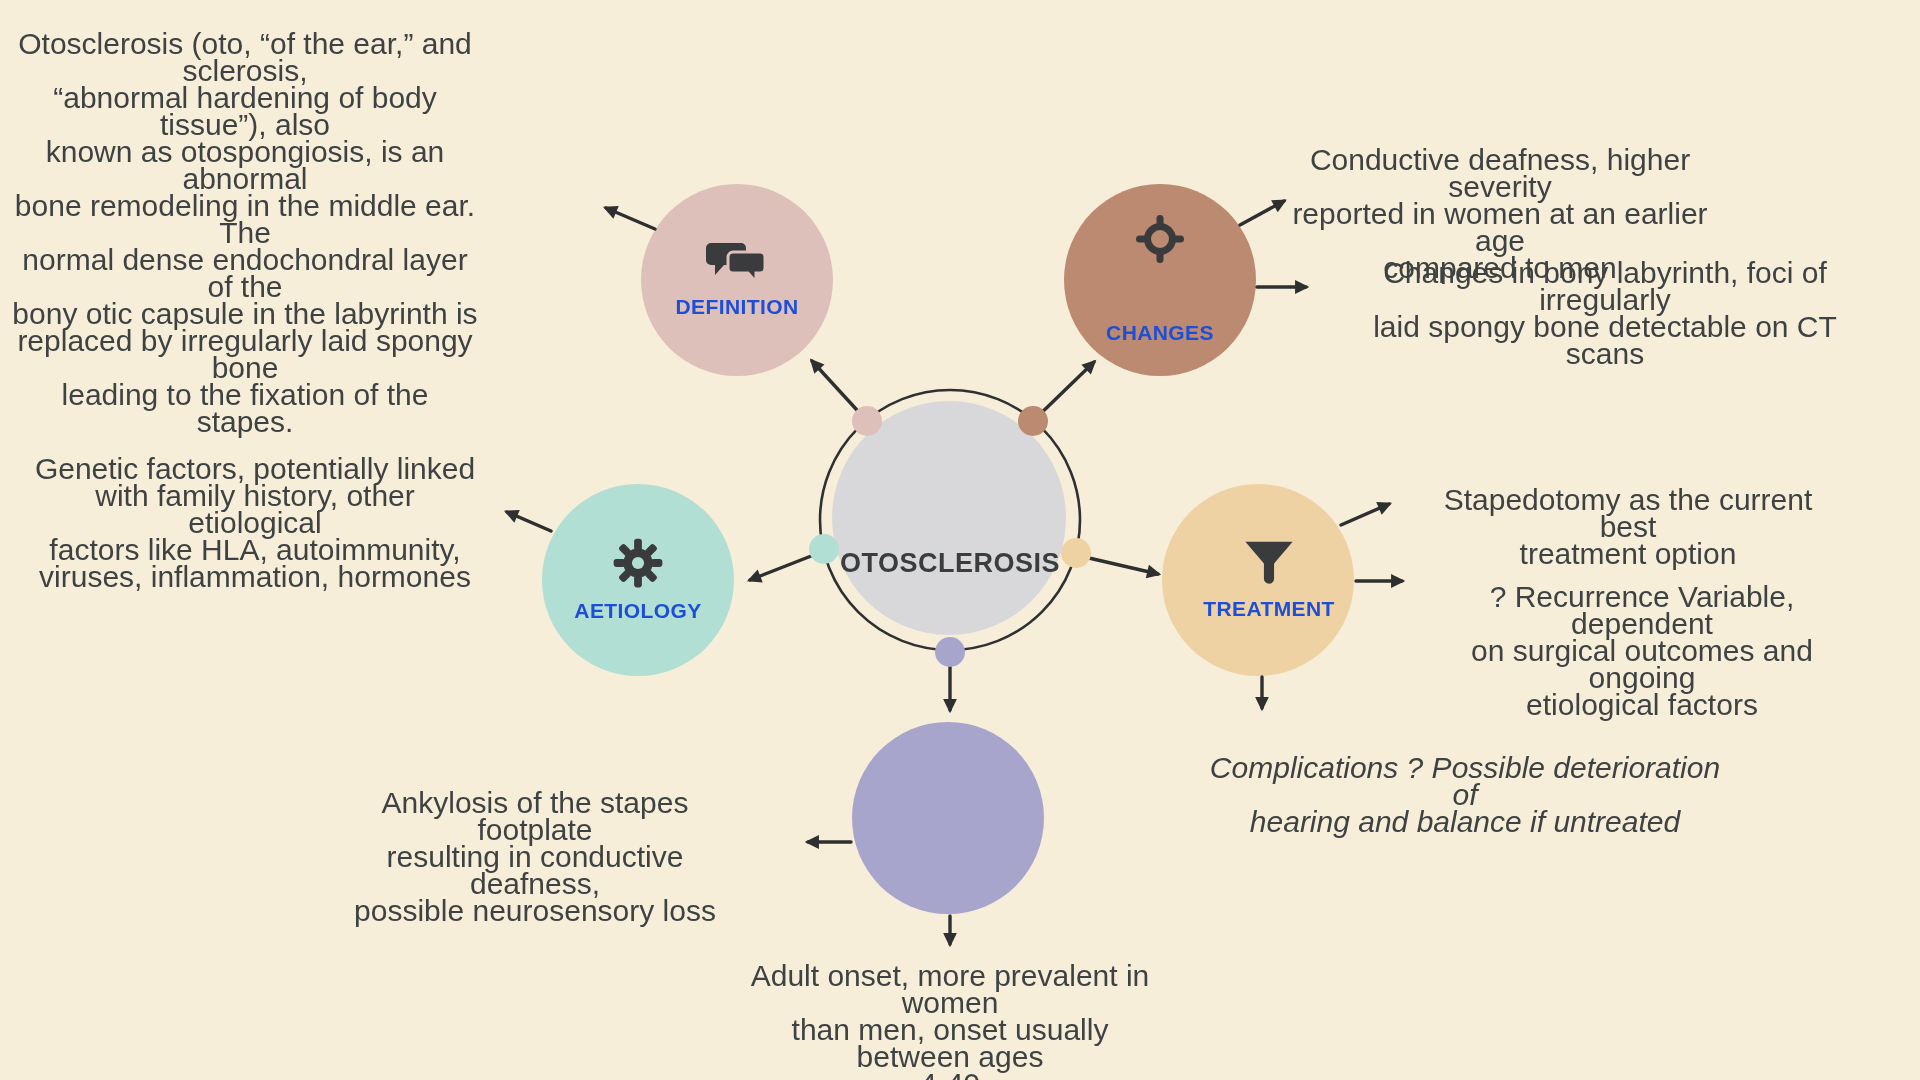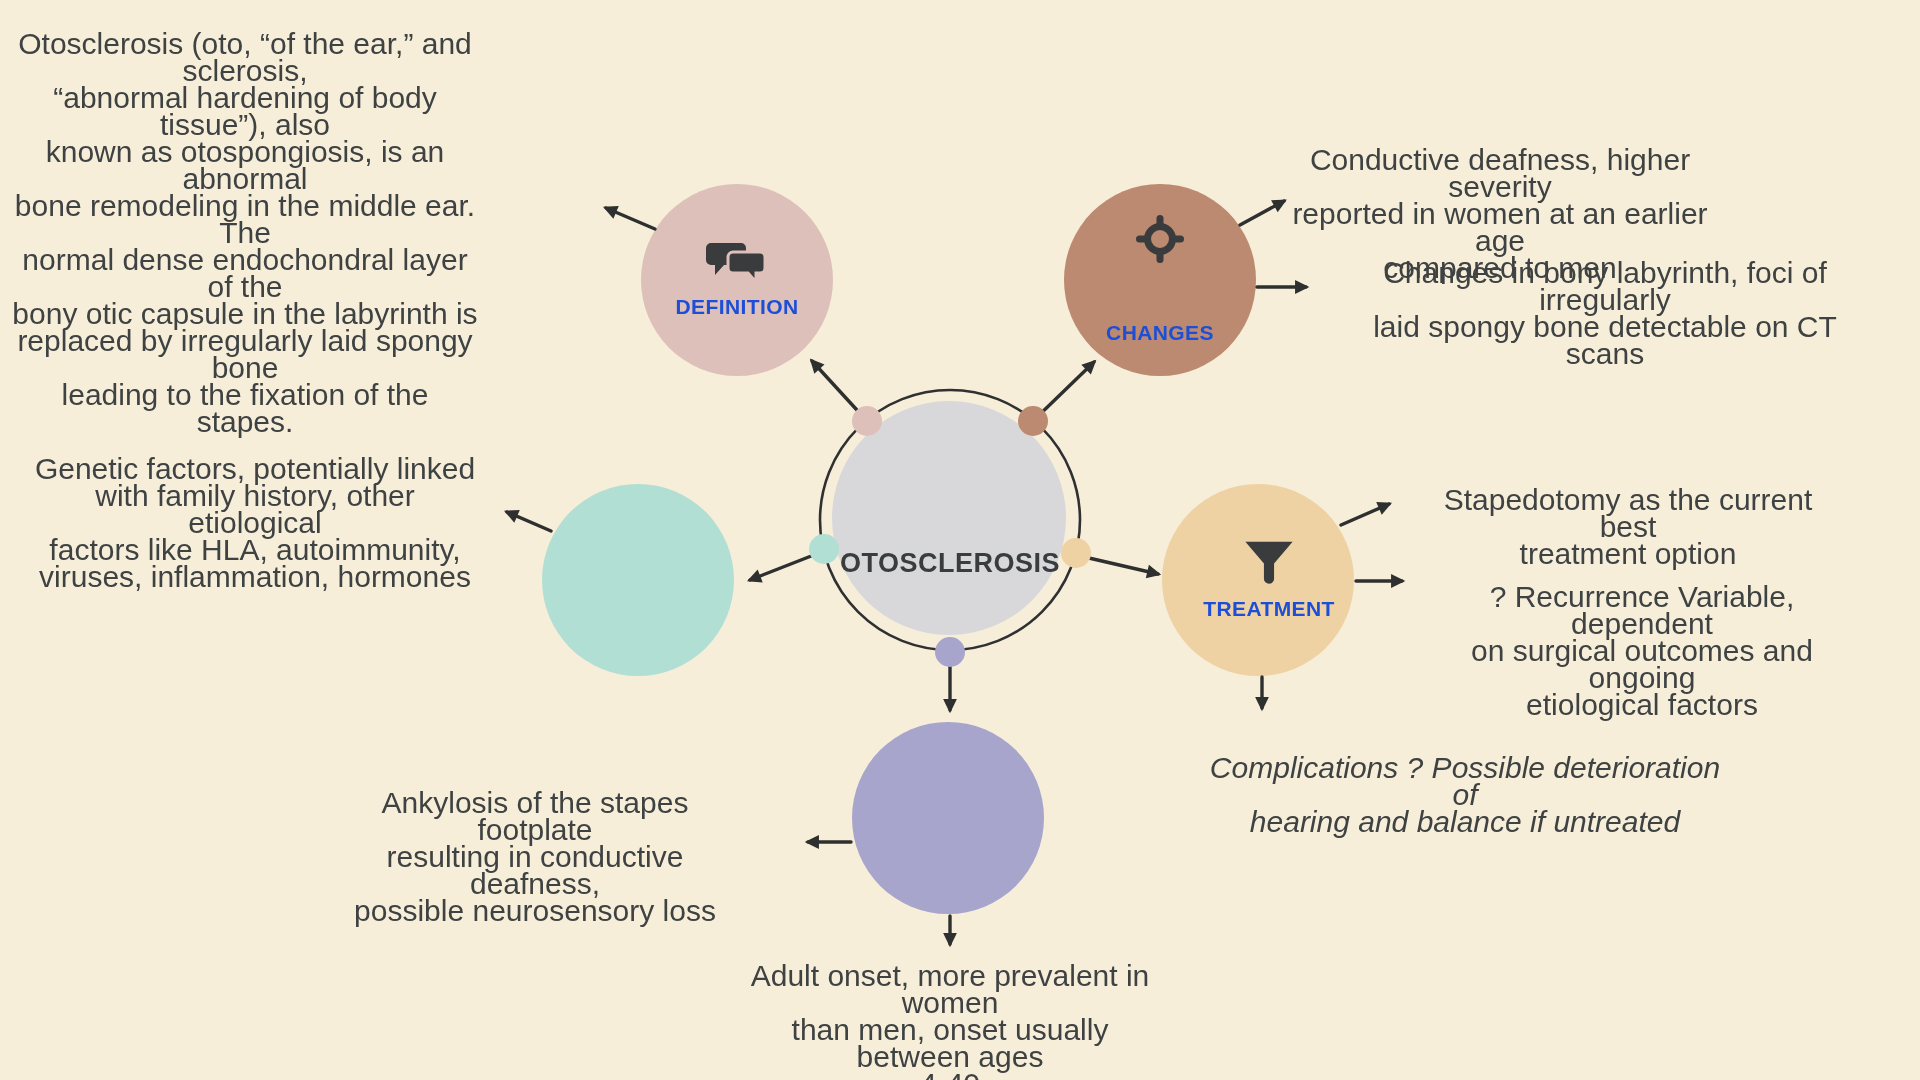--- a/index.html
+++ b/index.html
@@ -94,20 +94,39 @@
       <g class="icon-stroke" stroke-width="7" stroke-linecap="round">
         <line x1="24" y1="3.5" x2="24" y2="9"></line>
         <line x1="24" y1="39" x2="24" y2="44.5"></line>
         <line x1="3.5" y1="24" x2="9" y2="24"></line>
         <line x1="39" y1="24" x2="44.5" y2="24"></line>
       </g>
     </svg>
     <div class="node-label">CHANGES</div>
   </div>
 
+  <div class="node-stack" style="left:542px;top:484px;">
+    <svg class="icon" width="52" height="52" viewBox="0 0 48 48">
+      <g class="icon-ink">
+        <circle cx="24" cy="24" r="13.5"></circle>
+        <g>
+          <rect x="20.4" y="1.5" width="7.2" height="11" rx="2.6"></rect>
+          <rect x="20.4" y="35.5" width="7.2" height="11" rx="2.6"></rect>
+          <rect x="20.4" y="1.5" width="7.2" height="11" rx="2.6" transform="rotate(45 24 24)"></rect>
+          <rect x="20.4" y="1.5" width="7.2" height="11" rx="2.6" transform="rotate(90 24 24)"></rect>
+          <rect x="20.4" y="1.5" width="7.2" height="11" rx="2.6" transform="rotate(135 24 24)"></rect>
+          <rect x="20.4" y="35.5" width="7.2" height="11" rx="2.6" transform="rotate(45 24 24)"></rect>
+          <rect x="20.4" y="35.5" width="7.2" height="11" rx="2.6" transform="rotate(90 24 24)"></rect>
+          <rect x="20.4" y="35.5" width="7.2" height="11" rx="2.6" transform="rotate(135 24 24)"></rect>
+        </g>
+      </g>
+      <circle cx="24" cy="24" r="5.6" fill="#b2dfd3"></circle>
+    </svg>
+    <div class="node-label">AETIOLOGY</div>
+  </div>
 
   <div class="node-stack" style="left:1173px;top:484px;">
     <svg class="icon" width="54" height="48" viewBox="0 0 48 42">
       <path class="icon-ink" d="M3,2 h42 L28.5,21.5 v13.5 a4.5,4.5 0 0 1 -9,0 V21.5 Z"></path>
     </svg>
     <div class="node-label">TREATMENT</div>
   </div>
 
 
   <div class="note" style="left:10px;top:30px;width:470px;">Otosclerosis (oto, “of the ear,” and sclerosis,

